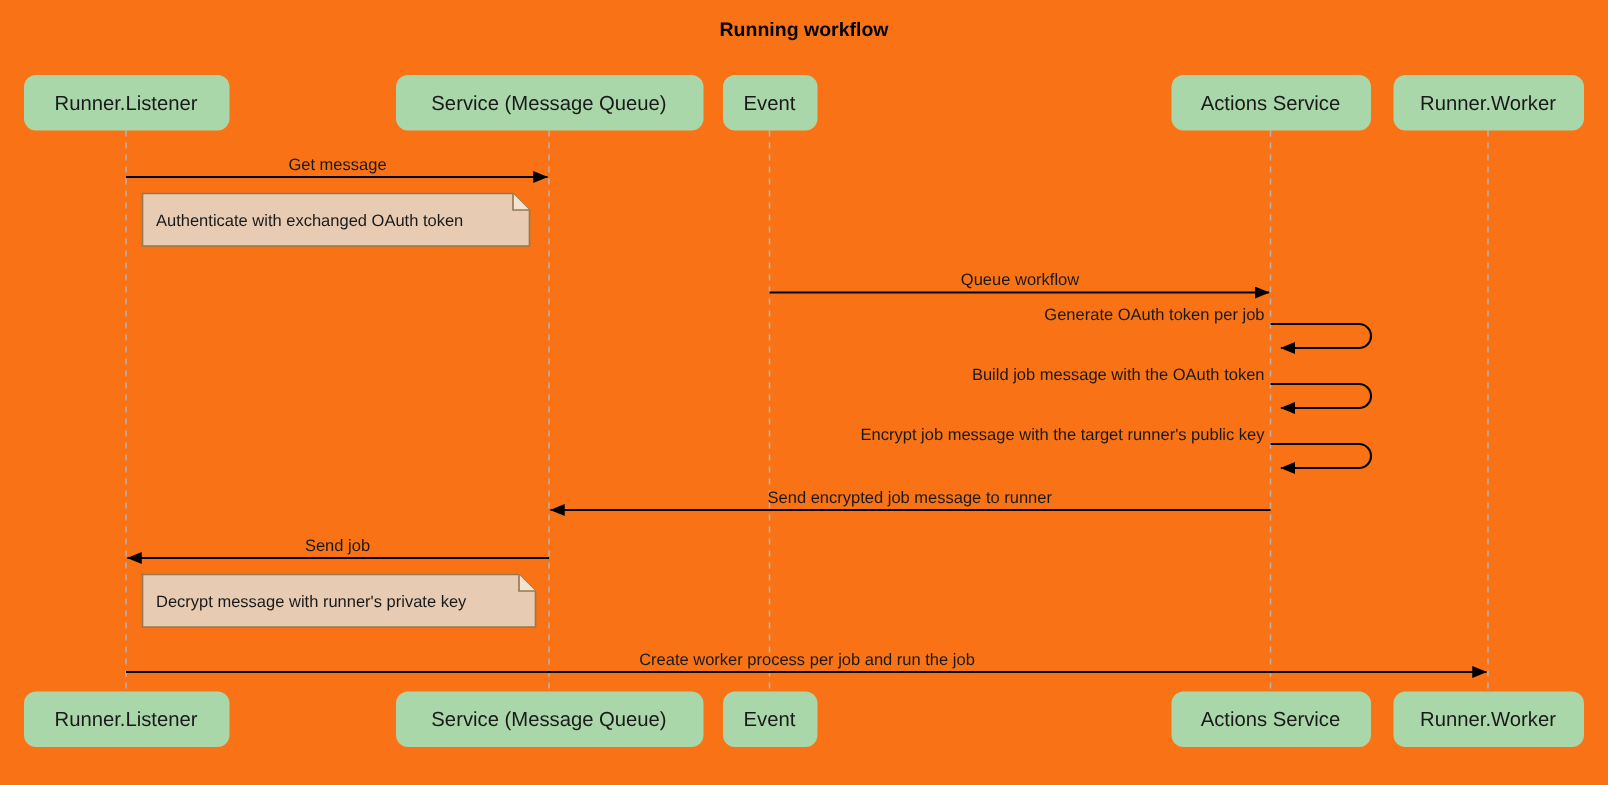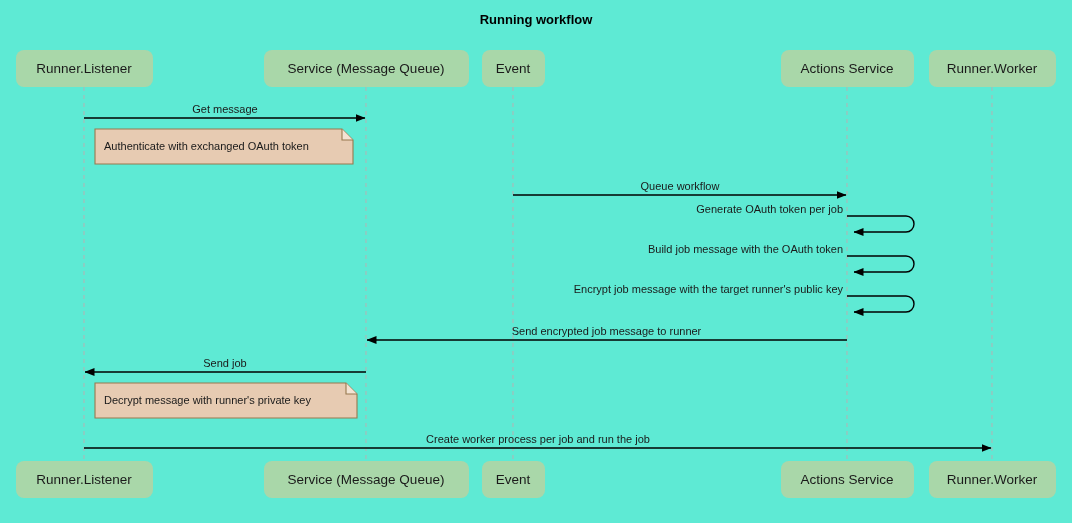--- a/index.html
+++ b/index.html
@@ -8,21 +8,21 @@
     background: #ffffff;
   }
   body {
     font-family: "Liberation Sans", sans-serif;
     -webkit-font-smoothing: antialiased;
   }
   #canvas {
     position: relative;
     width: 1072px;
     height: 523px;
-    background: #5eead4;
+    background: #f97316;
     overflow: hidden;
   }
   #diagram-svg {
     position: absolute;
     left: 0;
     top: 0;
     width: 1072px;
     height: 523px;
   }
   .title-text {

